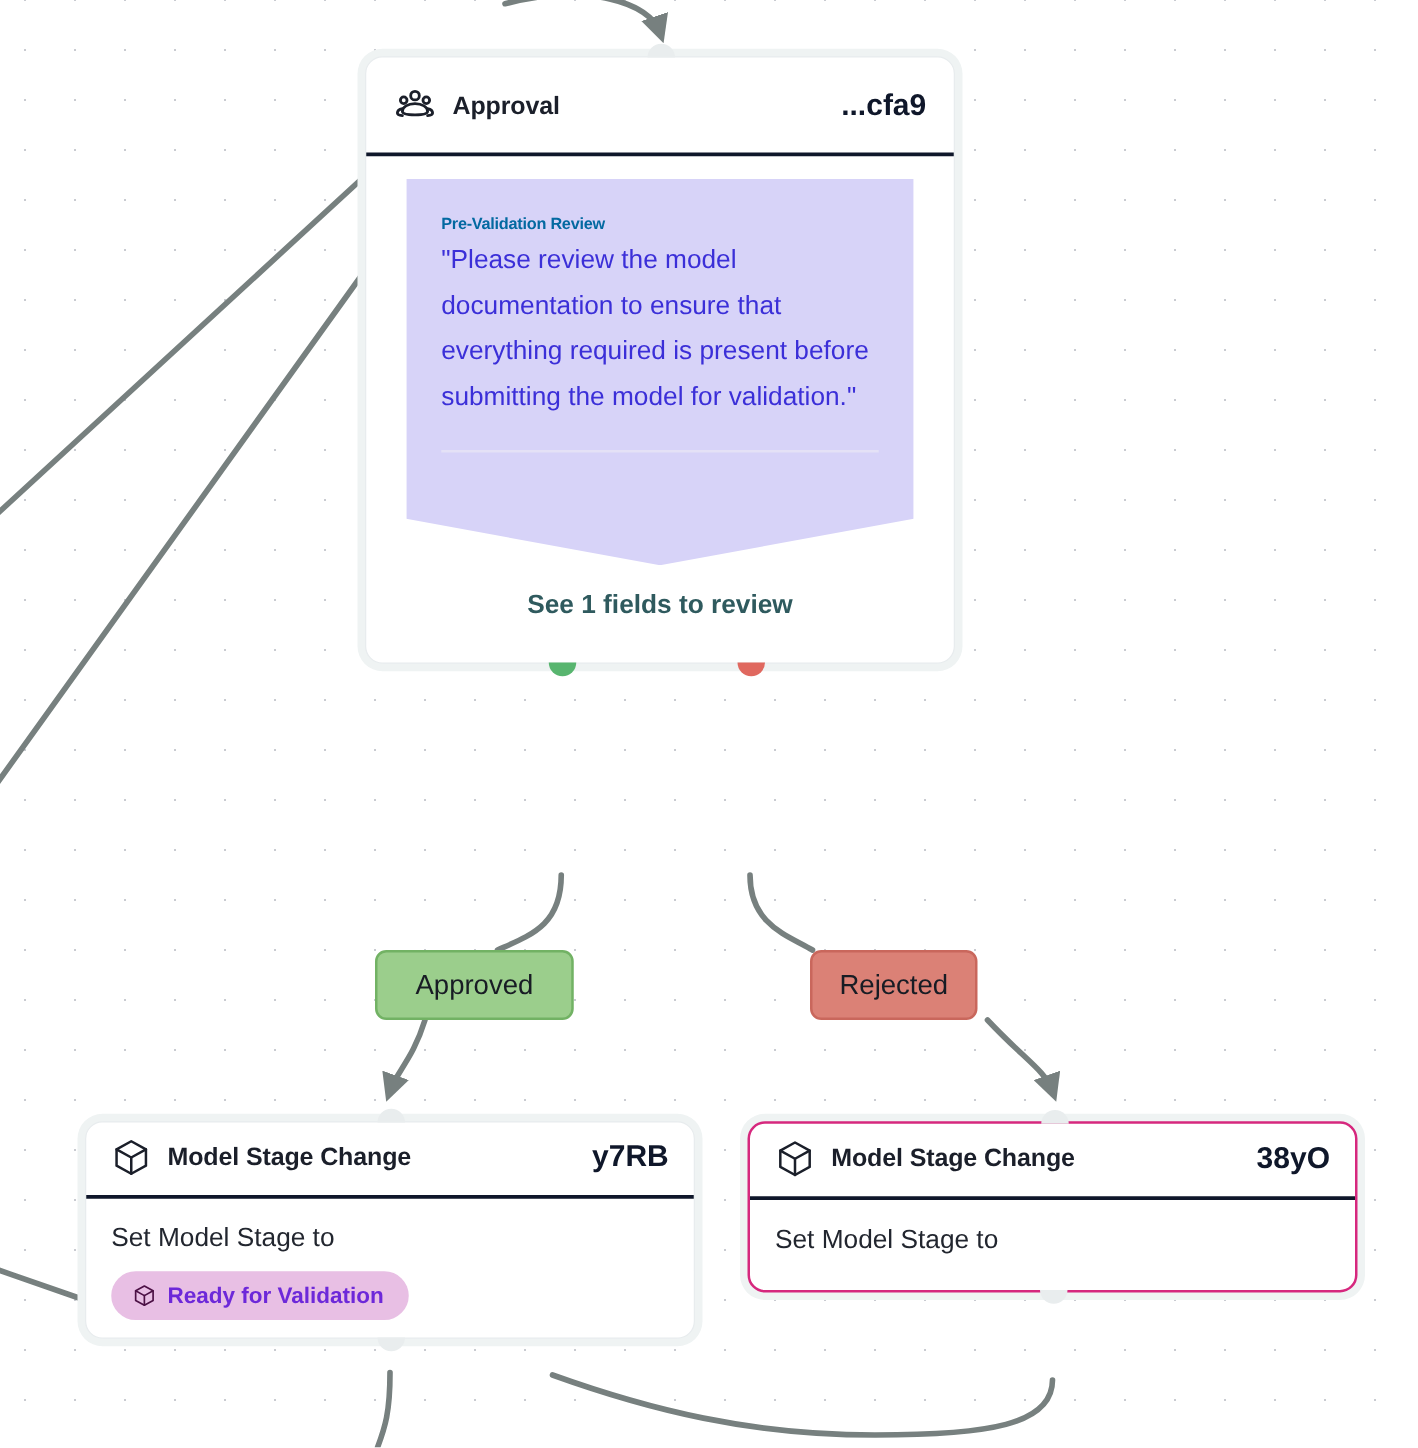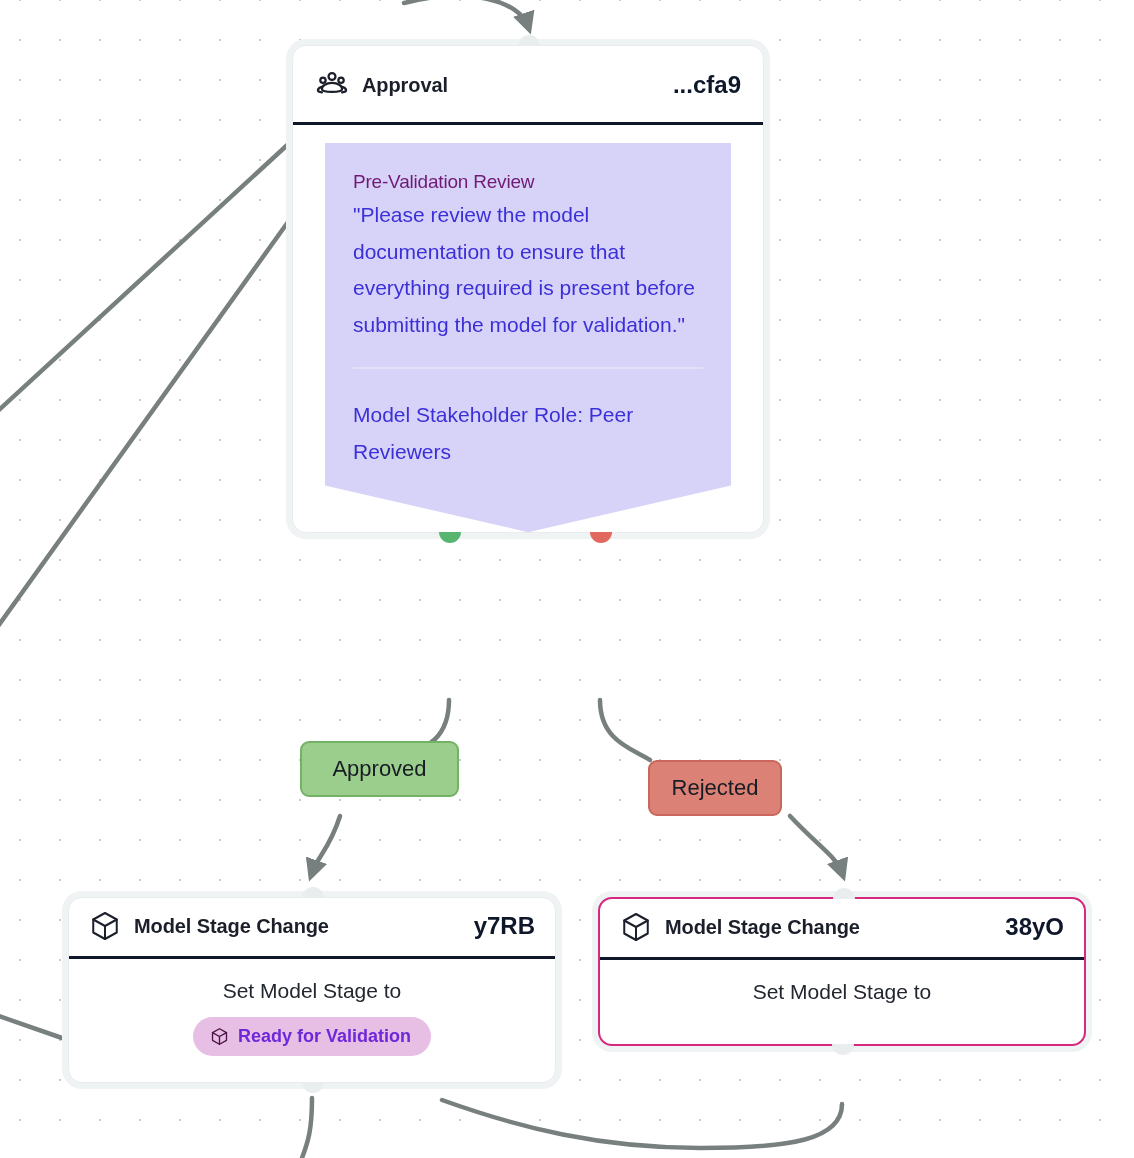--- a/index.html
+++ b/index.html
@@ -61,22 +61,22 @@
   
   .approval-node { left: 292px; top: 45px; width: 472px; }
   .approval-body { padding: 18px 32px 0 32px; }
   .ribbon {
     background: #d7d3f8;
     padding: 28px 28px 26px 28px;
     clip-path: polygon(0 0, 100% 0, 100% 88%, 50% 100%, 0 88%);
     padding-bottom: 62px;
   }
   .ribbon-title {
-    font-size: 19px; font-weight: normal;
-    color: #701a75; margin: 0 0 4px 0; letter-spacing: -.2px;
+    font-size: 13px; font-weight: bold;
+    color: #0369a1; margin: 0 0 4px 0; letter-spacing: -.2px;
   }
   .ribbon-quote {
     font-size: 21px; color: #3b2fd8;
     line-height: 1.74; margin: 0;
   }
   .ribbon-sep {
     height: 2px; background: #e4e1f6;
     margin: 24px 0 28px 0;
   }
   .ribbon-role {
@@ -89,22 +89,21 @@
     color: #2f5a5e;
     padding: 20px 0 34px 0;
     cursor: pointer;
   }
 
   
   .stage-node { width: 488px; }
   .stage-left  { left: 68px;  top: 897px; }
   .stage-right { left: 598px; top: 897px; }
   .stage-body {
-    padding: 20px 20px 26px 20px;
-    text-align: center;
+    padding: 20px 20px 14px 20px;
   }
   .stage-caption {
     font-size: 21px; color: #22262f;
     margin: 0 0 14px 0;
   }
   .pill {
     display: inline-flex; align-items: center; gap: 9px;
     border-radius: 999px;
     padding: 9px 20px 9px 17px;
     font-size: 18px; font-weight: bold;
@@ -119,21 +118,21 @@
     position: absolute;
     border-radius: 9px;
     font-size: 22px;
     padding: 13px 18px;
     box-sizing: border-box;
     text-align: center;
     color: #181c24;
     white-space: nowrap;
   }
   .branch-approved {
-    left: 300px; top: 741px; width: 159px;
+    left: 300px; top: 760px; width: 159px;
     background: #9bce8c; border: 2px solid #72b264;
   }
   .branch-rejected {
     left: 648px; top: 760px; width: 134px;
     background: #db8176; border: 2px solid #c9675c;
   }
 
   
   .handle {
     position: absolute;
@@ -195,24 +194,24 @@
       </span>
       <span class="node-title">Approval</span>
       <span class="node-id">...cfa9</span>
     </div>
 
     <div class="approval-body">
       <div class="ribbon">
         <div class="ribbon-title">Pre-Validation Review</div>
         <div class="ribbon-quote">"Please review the model documentation to ensure that everything required is present before submitting the model for validation."</div>
         <div class="ribbon-sep"></div>
-        <div class="ribbon-role">Model Stakeholder Role: Peer Reviewers</div>
       </div>
     </div>
 
+    <div class="review-link">See 1 fields to review</div>
 
     <div class="handle bot src-approved" style="left:146px; bottom:-11px;"></div>
     <div class="handle bot src-rejected" style="left:297px; bottom:-11px;"></div>
   </div>
 
   <div class="branch-label branch-approved">Approved</div>
   <div class="branch-label branch-rejected">Rejected</div>
 
   <div class="node stage-node stage-left">
     <div class="handle top" style="left:233px; top:-11px;"></div>

